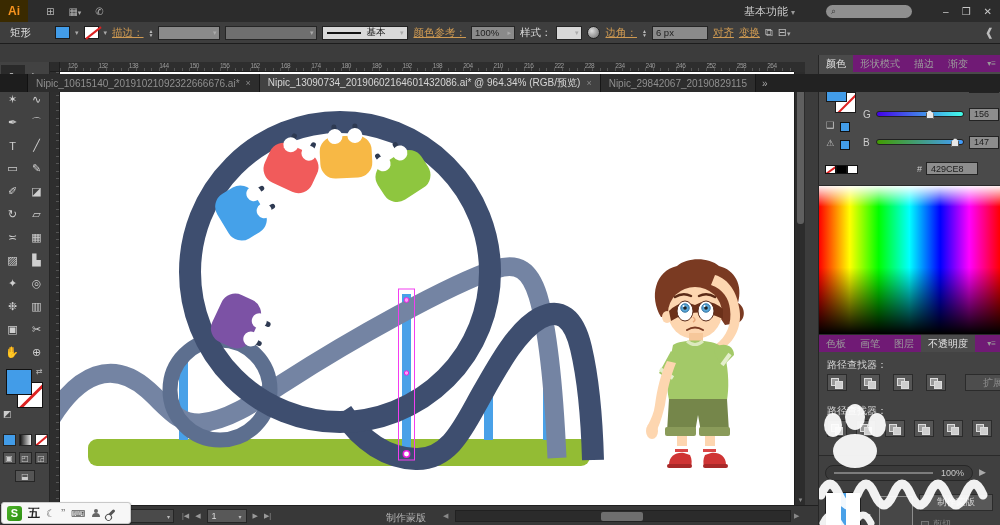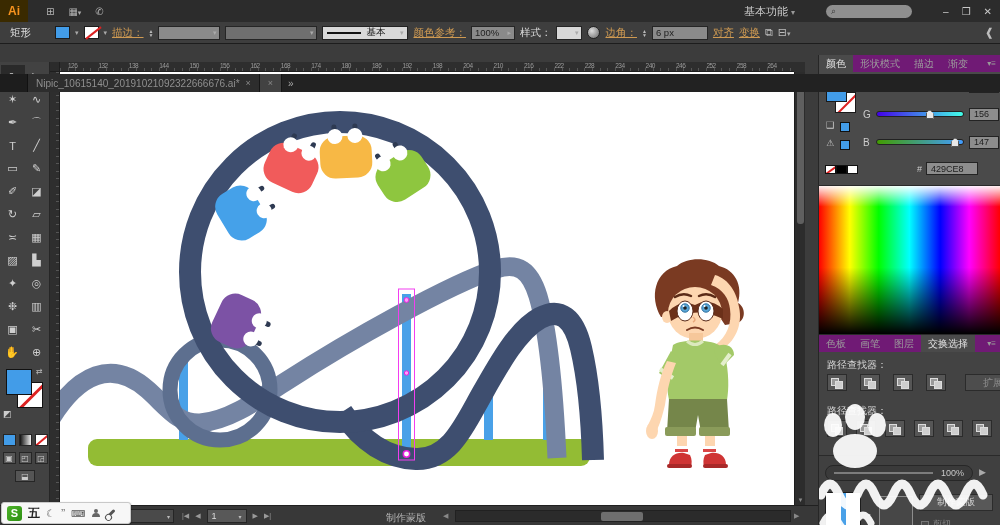--- a/index.html
+++ b/index.html
@@ -228,21 +228,25 @@
   </div>
 
   <div class="tabbar">
     <div class="tabstub"></div>
     <div id="doctabs" style="display:flex;align-items:stretch;max-width:770px;overflow:hidden">
         <div class="doc-tab">
           <span>Nipic_10615140_20191021092322666676.ai*</span>
           <span class="x">×</span>
         </div>
         <div class="doc-tab active">
+          <span>Nipic_13090734_20190602164601432086.ai* @ 964.34% (RGB/预览)</span>
           <span class="x">×</span>
+        </div>
+        <div class="doc-tab">
+          <span>Nipic_29842067_20190829115</span>
         </div>
       </div>
     <div class="tab-ovf">»</div>
   </div>
 
   <div class="toolbar">
     <div class="tools" id="tools">
         <div class="tool active">↖</div>
         <div class="tool">▷</div>
         <div class="tool">✶</div>
@@ -482,21 +486,21 @@
         <span>#</span>
         <span class="hex-box">429CE8</span>
       </div>
     </div>
     <div class="spectrum"></div>
 
     <div class="ptabs" id="pftabs">
         <div class="ptab">色板</div>
         <div class="ptab">画笔</div>
         <div class="ptab">图层</div>
-        <div class="ptab active">交换选择</div>
+        <div class="ptab active">不透明度</div>
         <span class="pmenu">▾≡</span>
       </div>
     <div class="pfbody">
       <span class="pf-label" style="top:6px">路径查找器：</span>
       <div class="pf-row" style="top:22px" id="shapemodes">
           <div class="pfbtn">
             <i></i>
             <em></em>
           </div>
           <div class="pfbtn">

